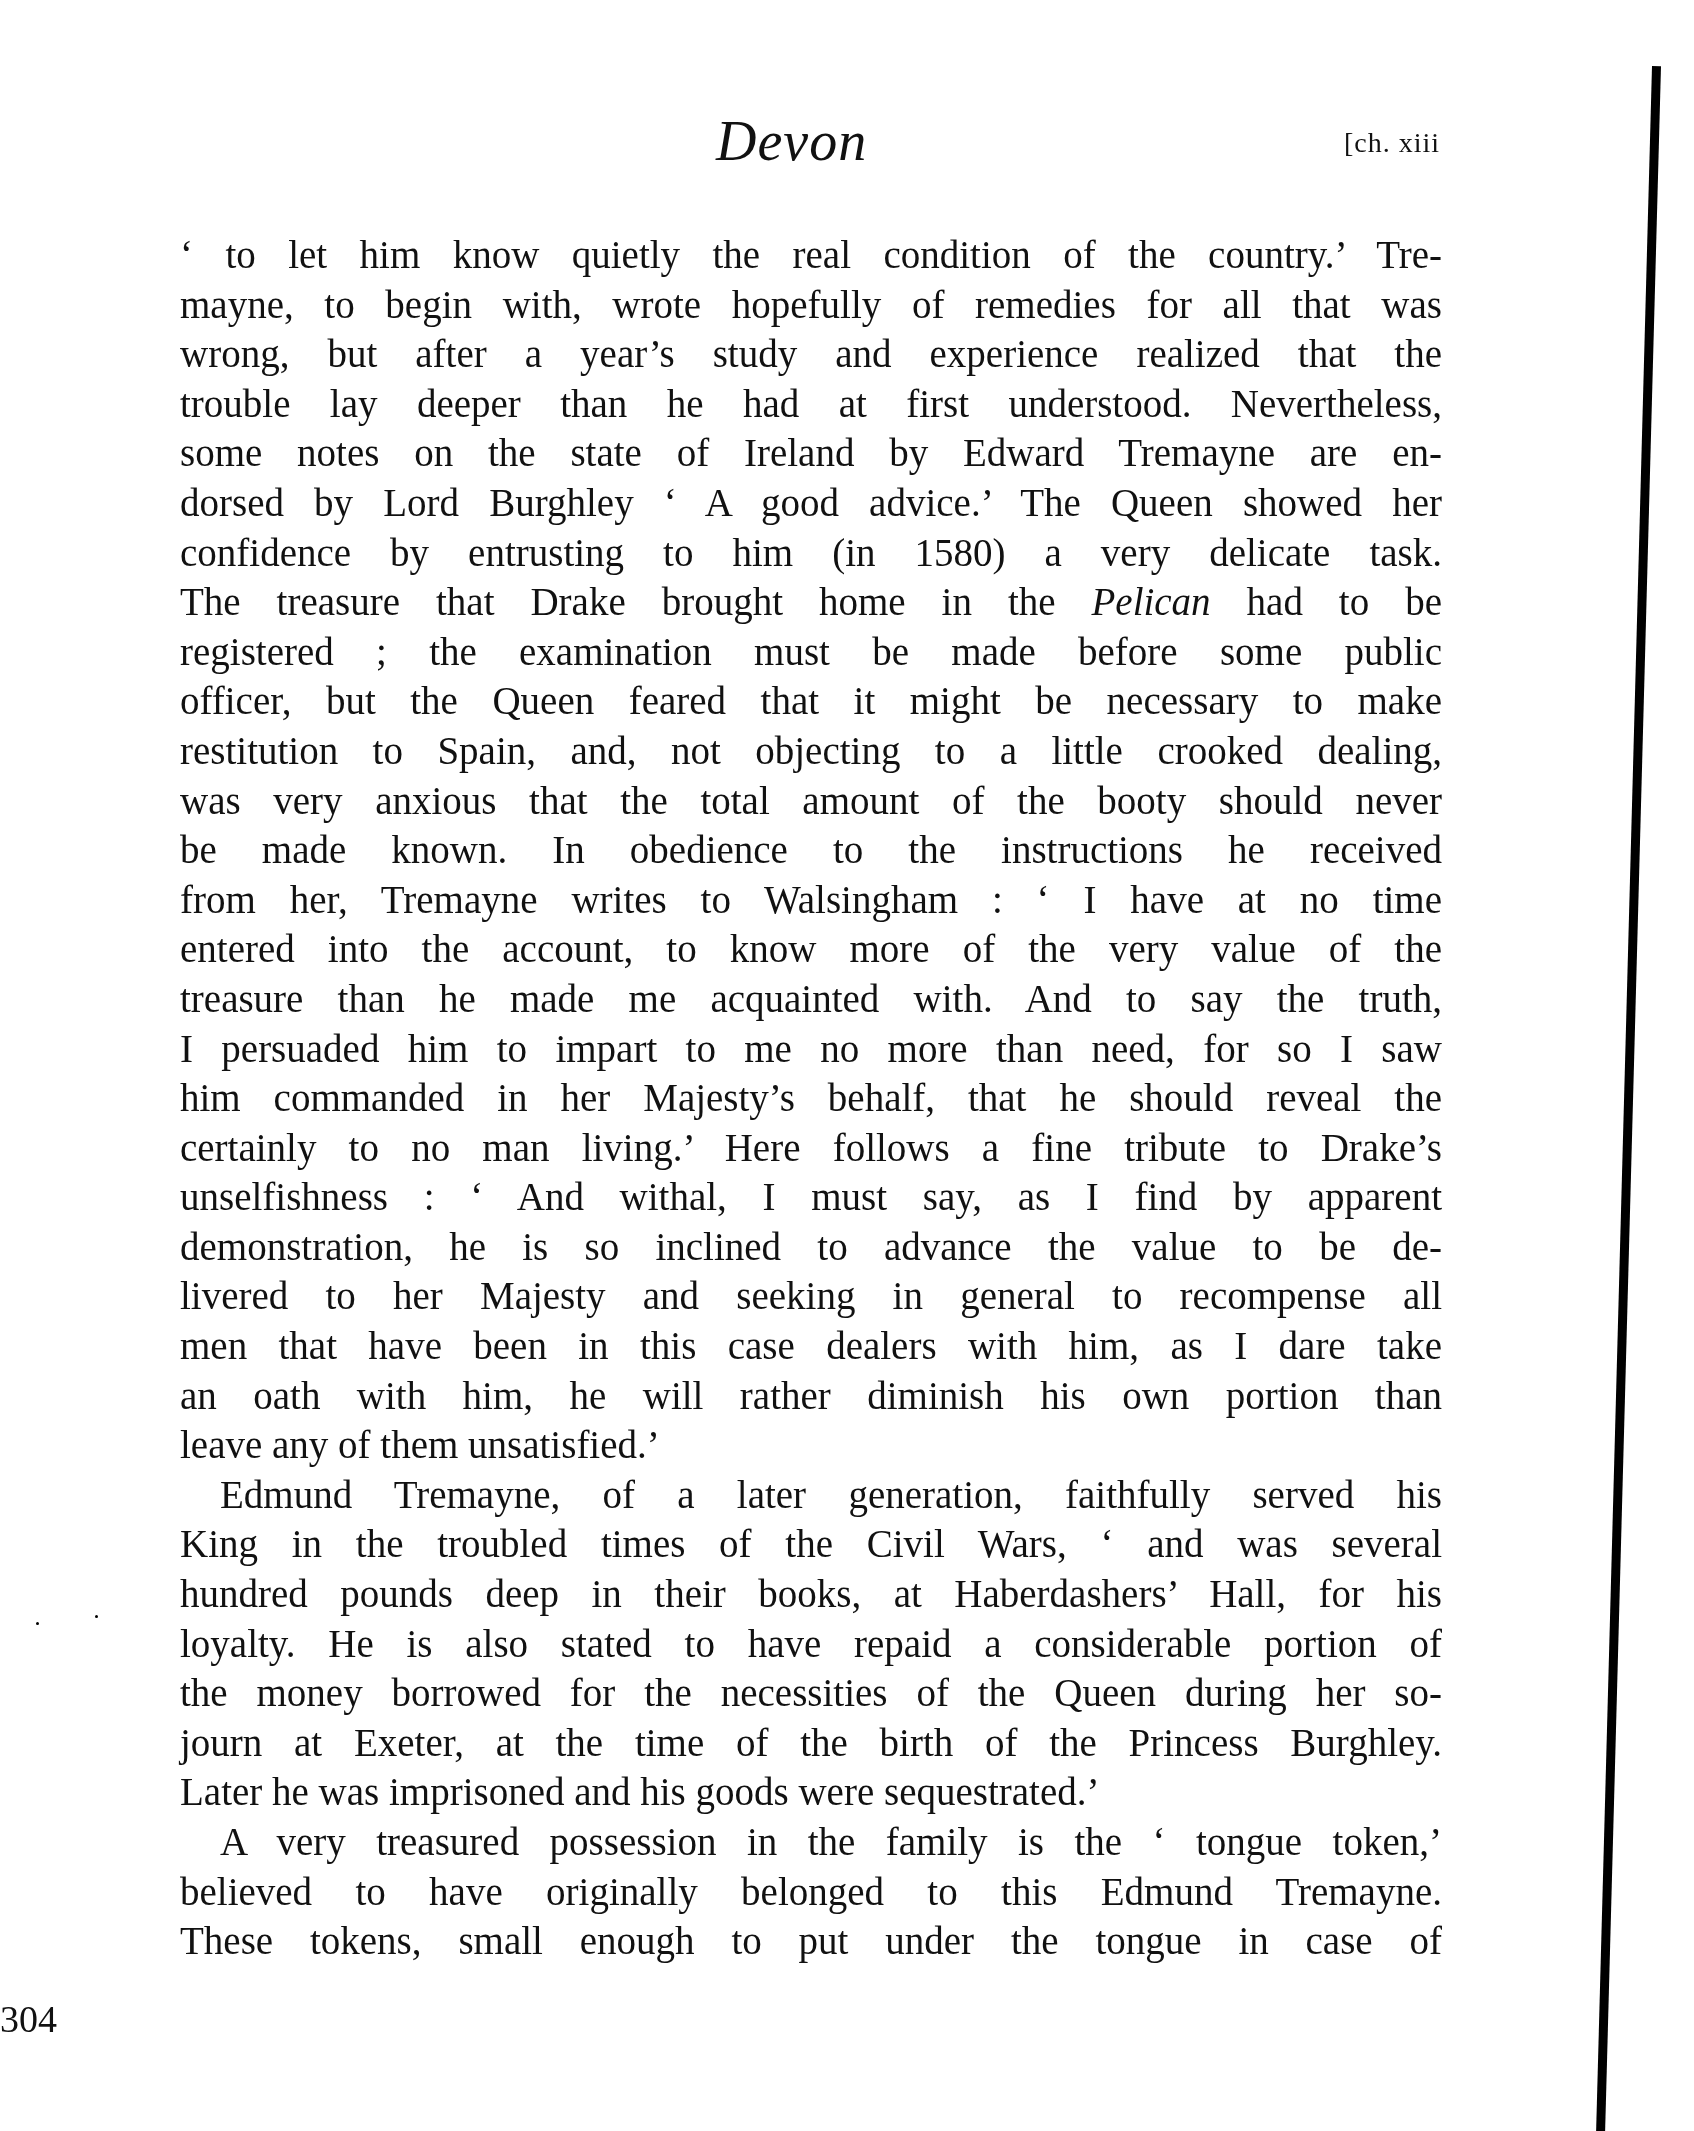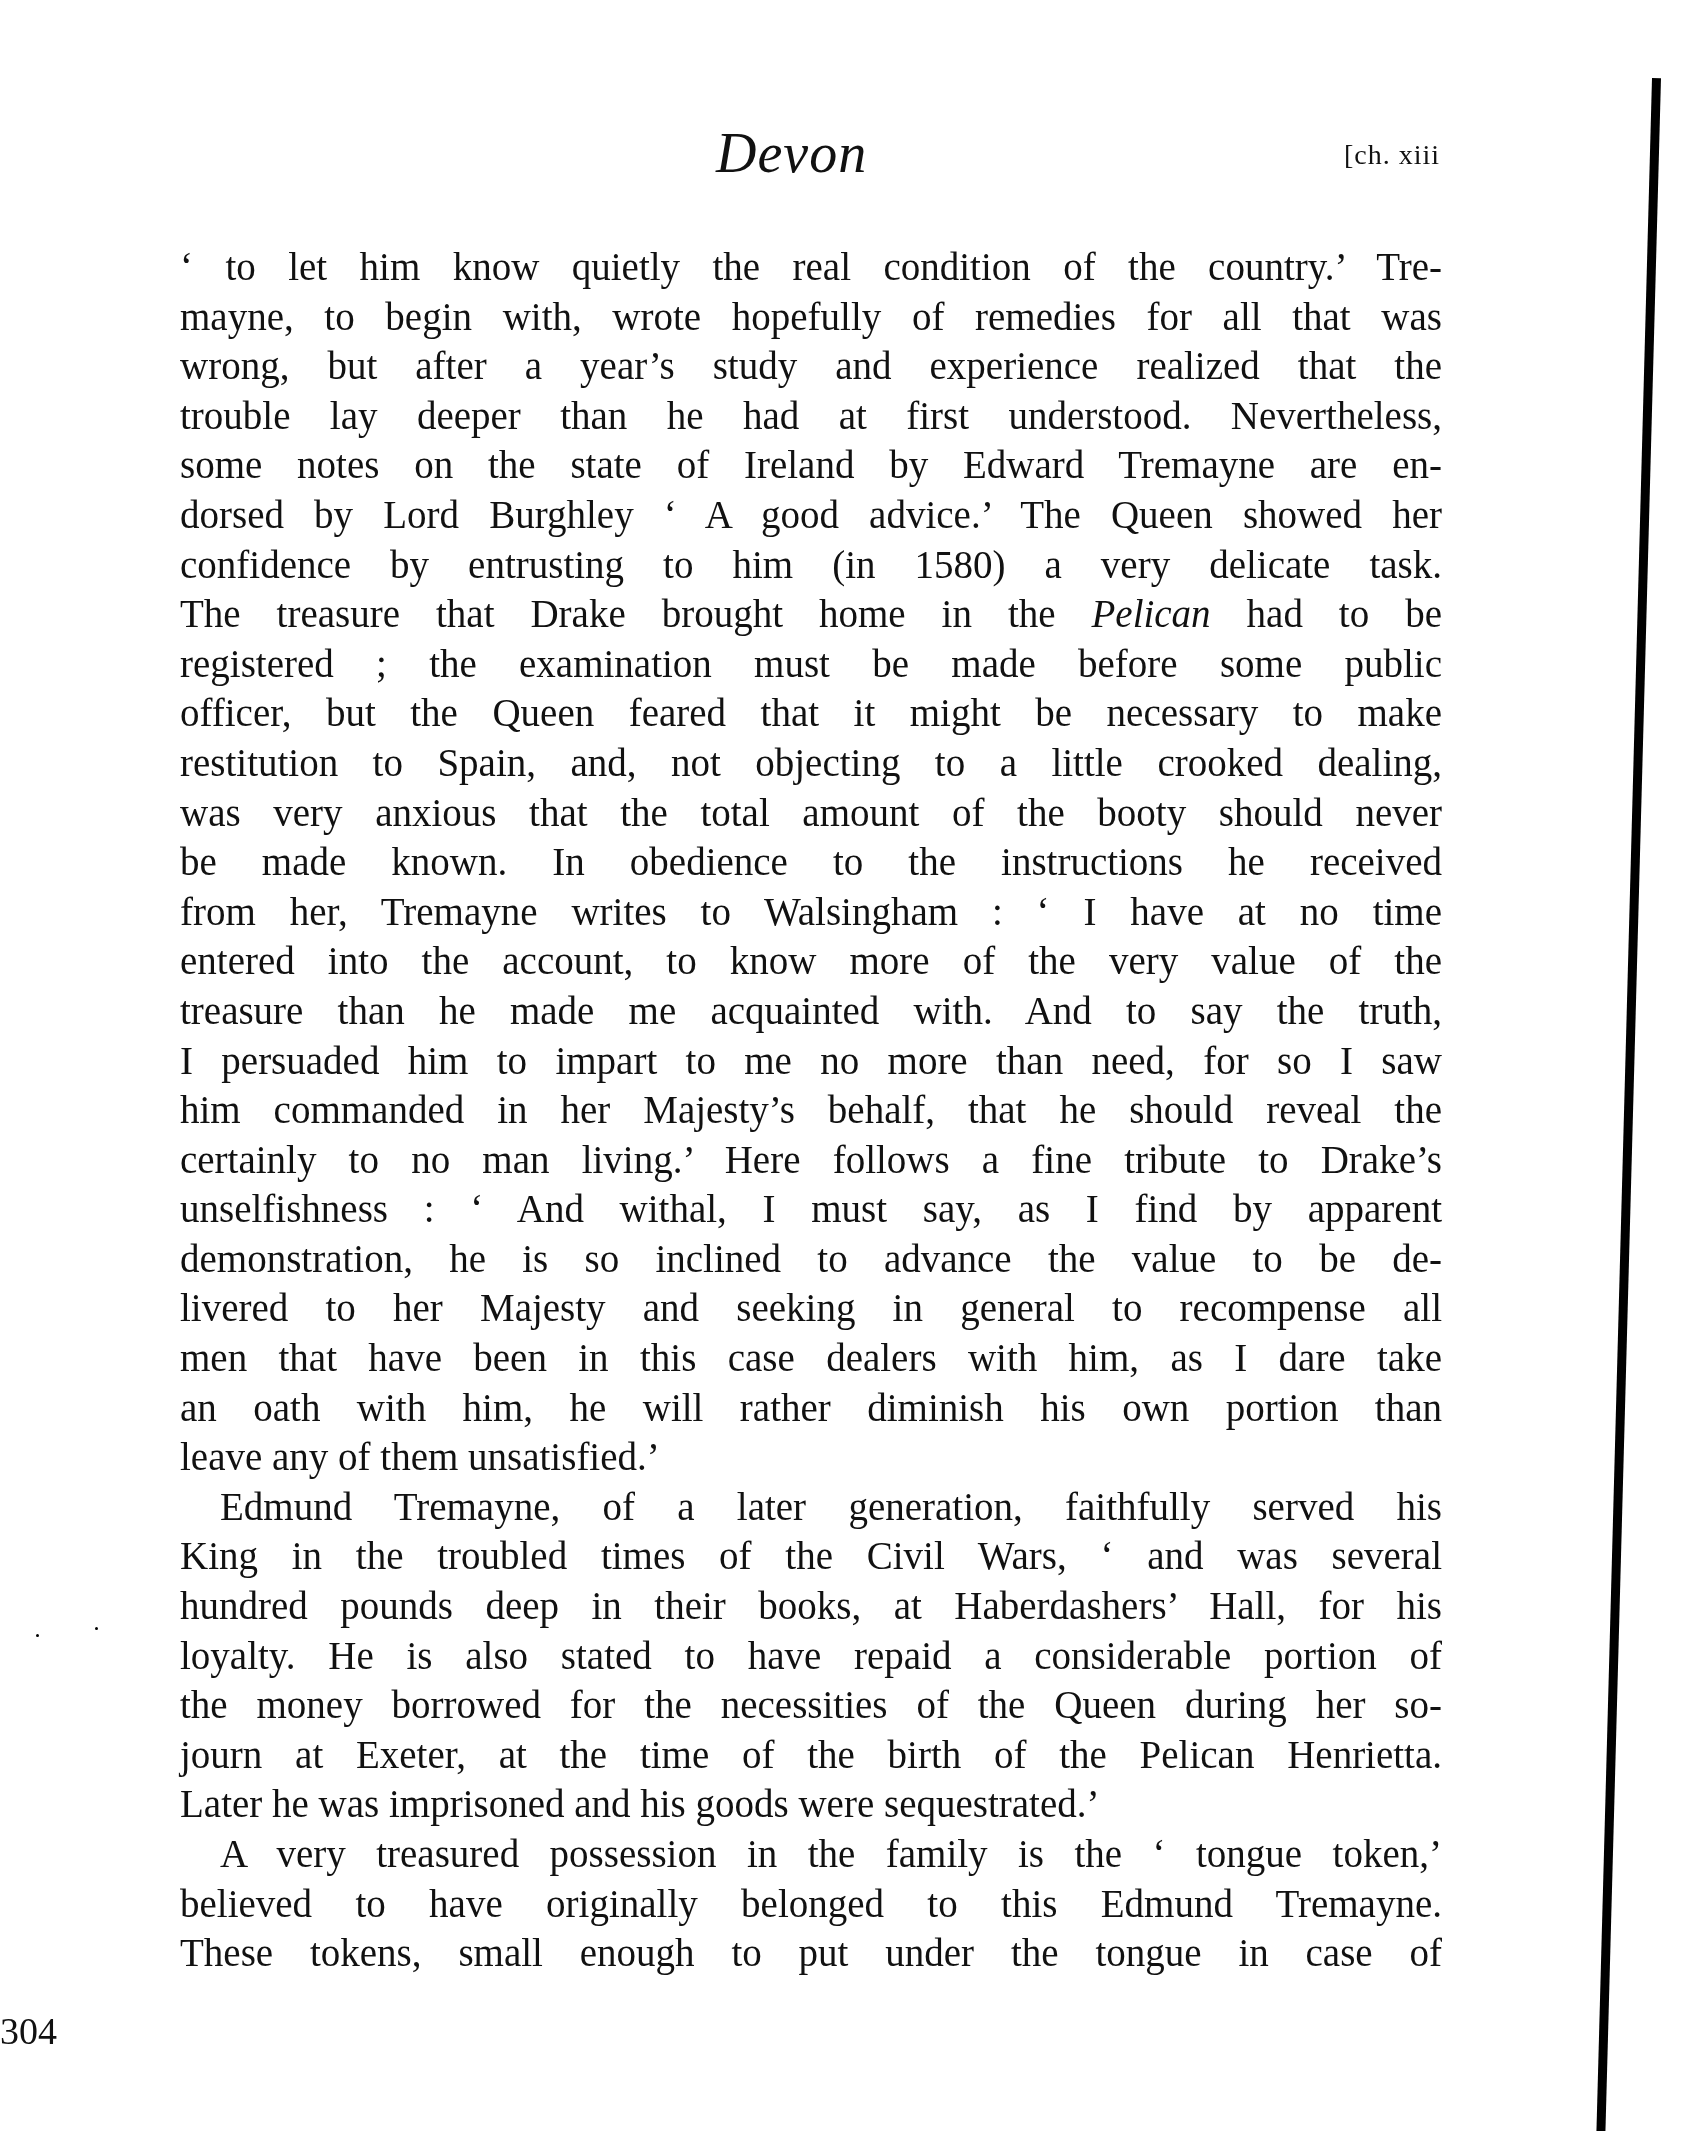--- a/index.html
+++ b/index.html
@@ -10,21 +10,21 @@
     body {
       width: 1694px;
       height: 2131px;
       position: relative;
       overflow: hidden;
       color: #111111;
       font-family: "Liberation Serif", "DejaVu Serif", serif;
     }
     .page {
       position: absolute;
-      left: 0; top: 16px;
+      left: 0; top: 4px;
       width: 1694px; height: 1816px;
     }
     .running-head {
       position: absolute;
       top: 102px;
       left: 180px;
       width: 1260px;
       height: 70px;
     }
     .running-title {
@@ -133,21 +133,21 @@
       <span class="line">an oath with him, he will rather diminish his own portion than</span>
       <span class="line last">leave any of them unsatisfied.’</span>
     </div>
 
     <div>
       <span class="line indent">Edmund Tremayne, of a later generation, faithfully served his</span>
       <span class="line">King in the troubled times of the Civil Wars, ‘ and was several</span>
       <span class="line">hundred pounds deep in their books, at Haberdashers’ Hall, for his</span>
       <span class="line">loyalty.  He is also stated to have repaid a considerable portion of</span>
       <span class="line">the money borrowed for the necessities of the Queen during her so-</span>
-      <span class="line">journ at Exeter, at the time of the birth of the Pelican Henrietta.</span>
+      <span class="line">journ at Exeter, at the time of the birth of the Princess Burghley.</span>
       <span class="line last">Later he was imprisoned and his goods were sequestrated.’</span>
     </div>
 
     <div>
       <span class="line indent">A very treasured possession in the family is the ‘ tongue token,’</span>
       <span class="line">believed to have originally belonged to this Edmund Tremayne.</span>
       <span class="line">These tokens, small enough to put under the tongue in case of</span>
     </div>
   </div>
 

